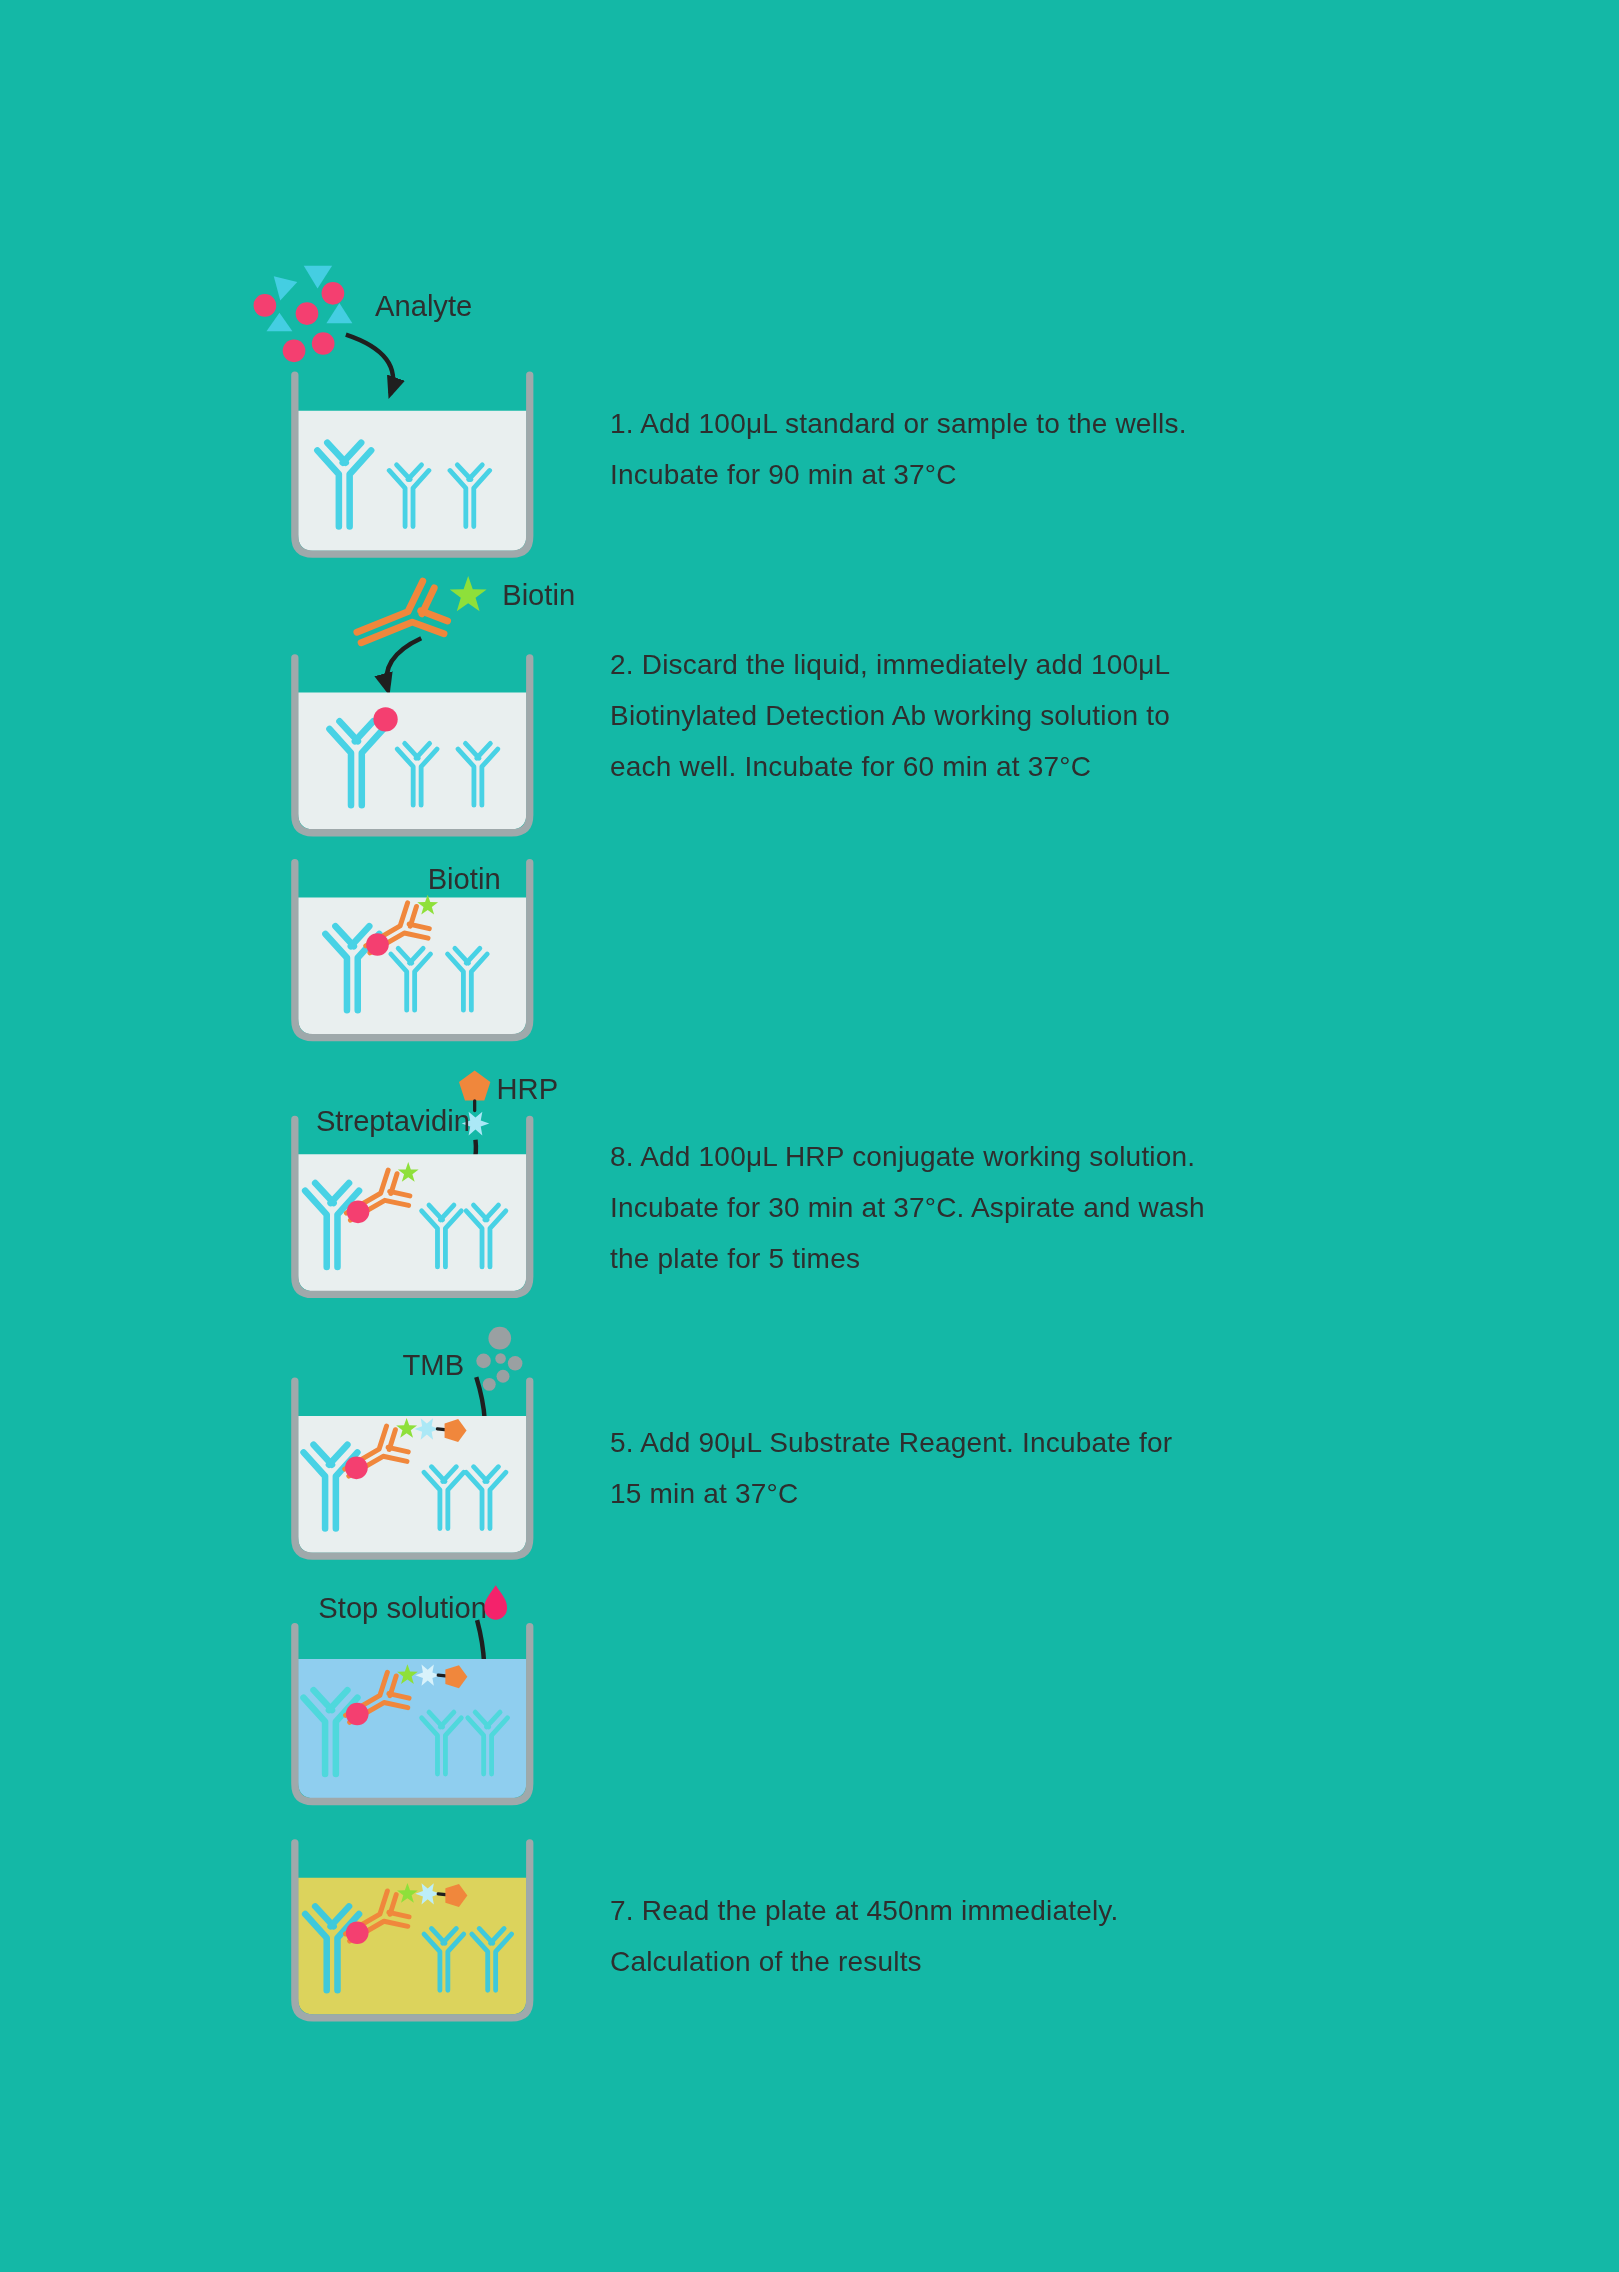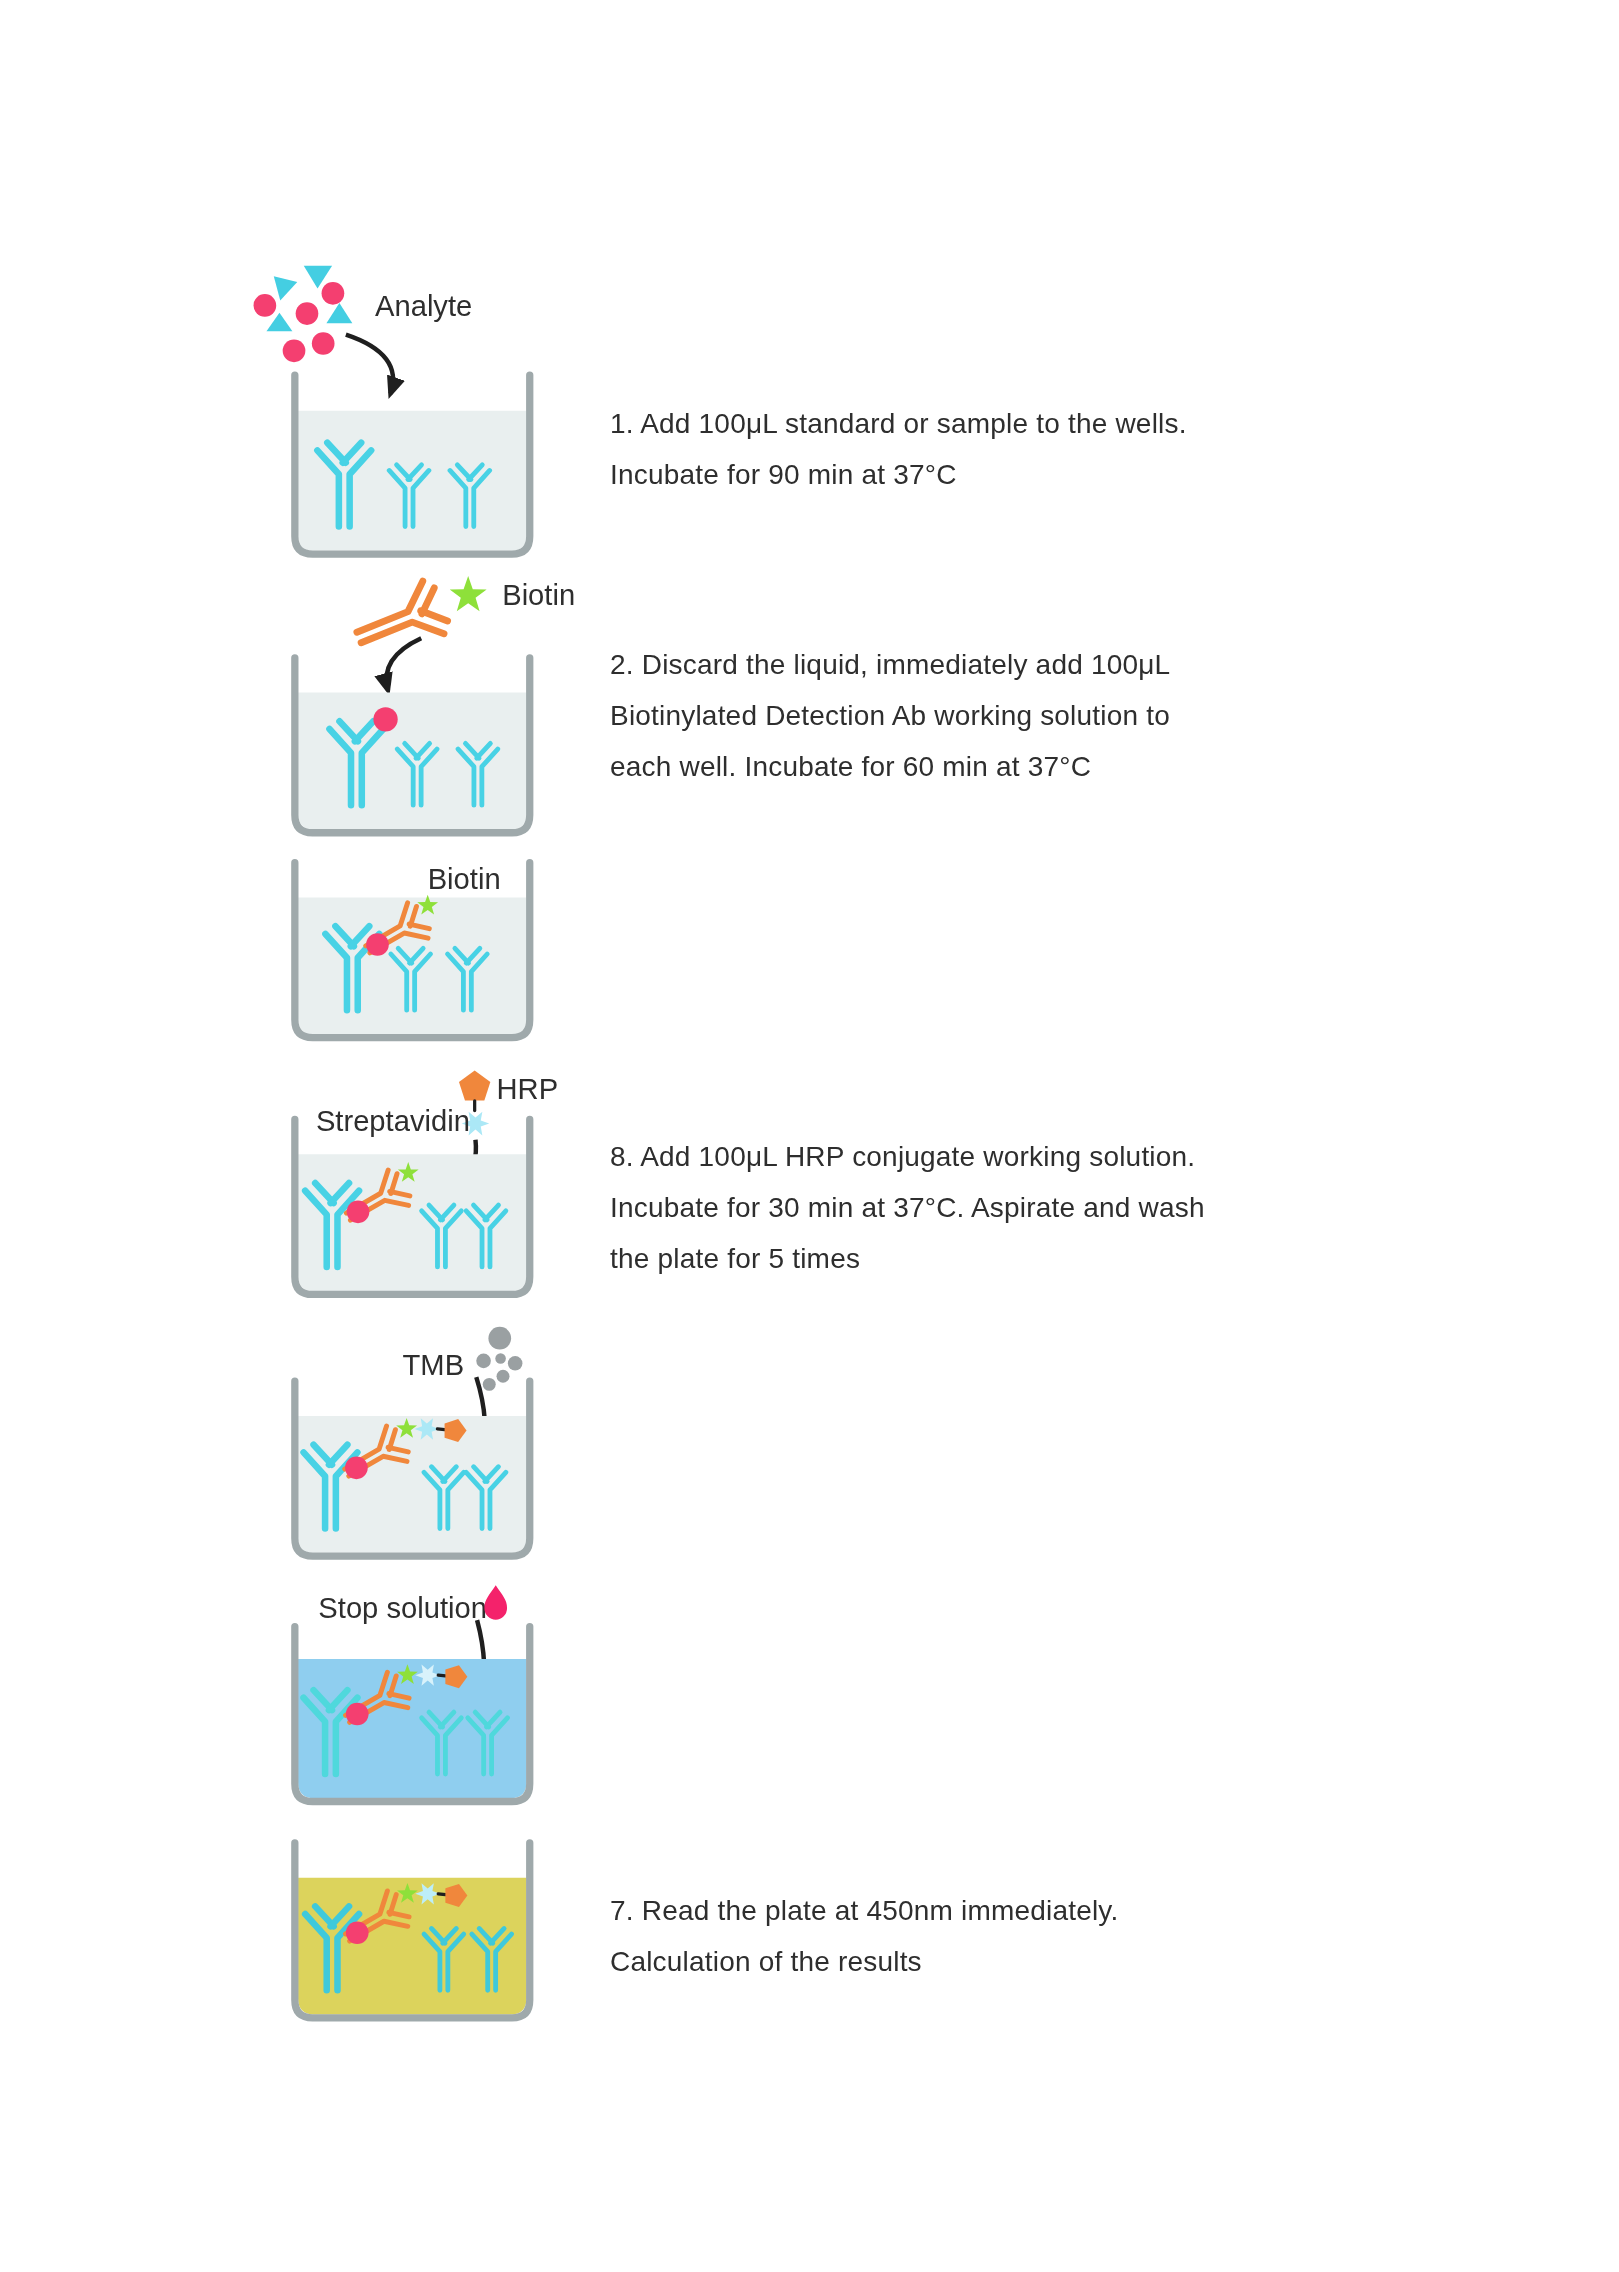--- a/index.html
+++ b/index.html
@@ -1,20 +1,20 @@
 <!DOCTYPE html>
 <html style="font-size:13px"><head>
 <meta charset="utf-8">
 <style>
   html,body { margin:0; padding:0; }
   body { background:#e0e0e0; }
   .canvas {
     position:relative;
     width:1620px; height:2273px;
-    background:#ffffff;
+    background:#14b8a6;
     overflow:hidden;
     font-family:"Liberation Sans", sans-serif;
   }
   .scene { position:absolute; left:0; top:0; width:1620px; height:2273px; }
   .step-text {
     position:absolute;
     left:610px;
     font-size:28px;
     line-height:51px;
     color:#2e2e2e;
@@ -186,17 +186,19 @@
 </svg>
 
   <div class="step-text" style="top:398px">1. Add 100μL standard or sample to the wells.
 Incubate for 90 min at 37°C</div>
   <div class="step-text" style="top:639px">2. Discard the liquid, immediately add 100μL
 Biotinylated Detection Ab working solution to
 each well. Incubate for 60 min at 37°C</div>
   <div class="step-text" style="top:1131px">8. Add 100μL HRP conjugate working solution.
 Incubate for 30 min at 37°C. Aspirate and wash
 the plate for 5 times</div>
+  <div class="step-text" style="top:1417px">5. Add 90μL Substrate Reagent. Incubate for
+15 min at 37°C</div>
   <div class="step-text" style="top:1885px">7. Read the plate at 450nm immediately.
 Calculation of the results</div>
 
 </div>
 
 
 </body></html>

